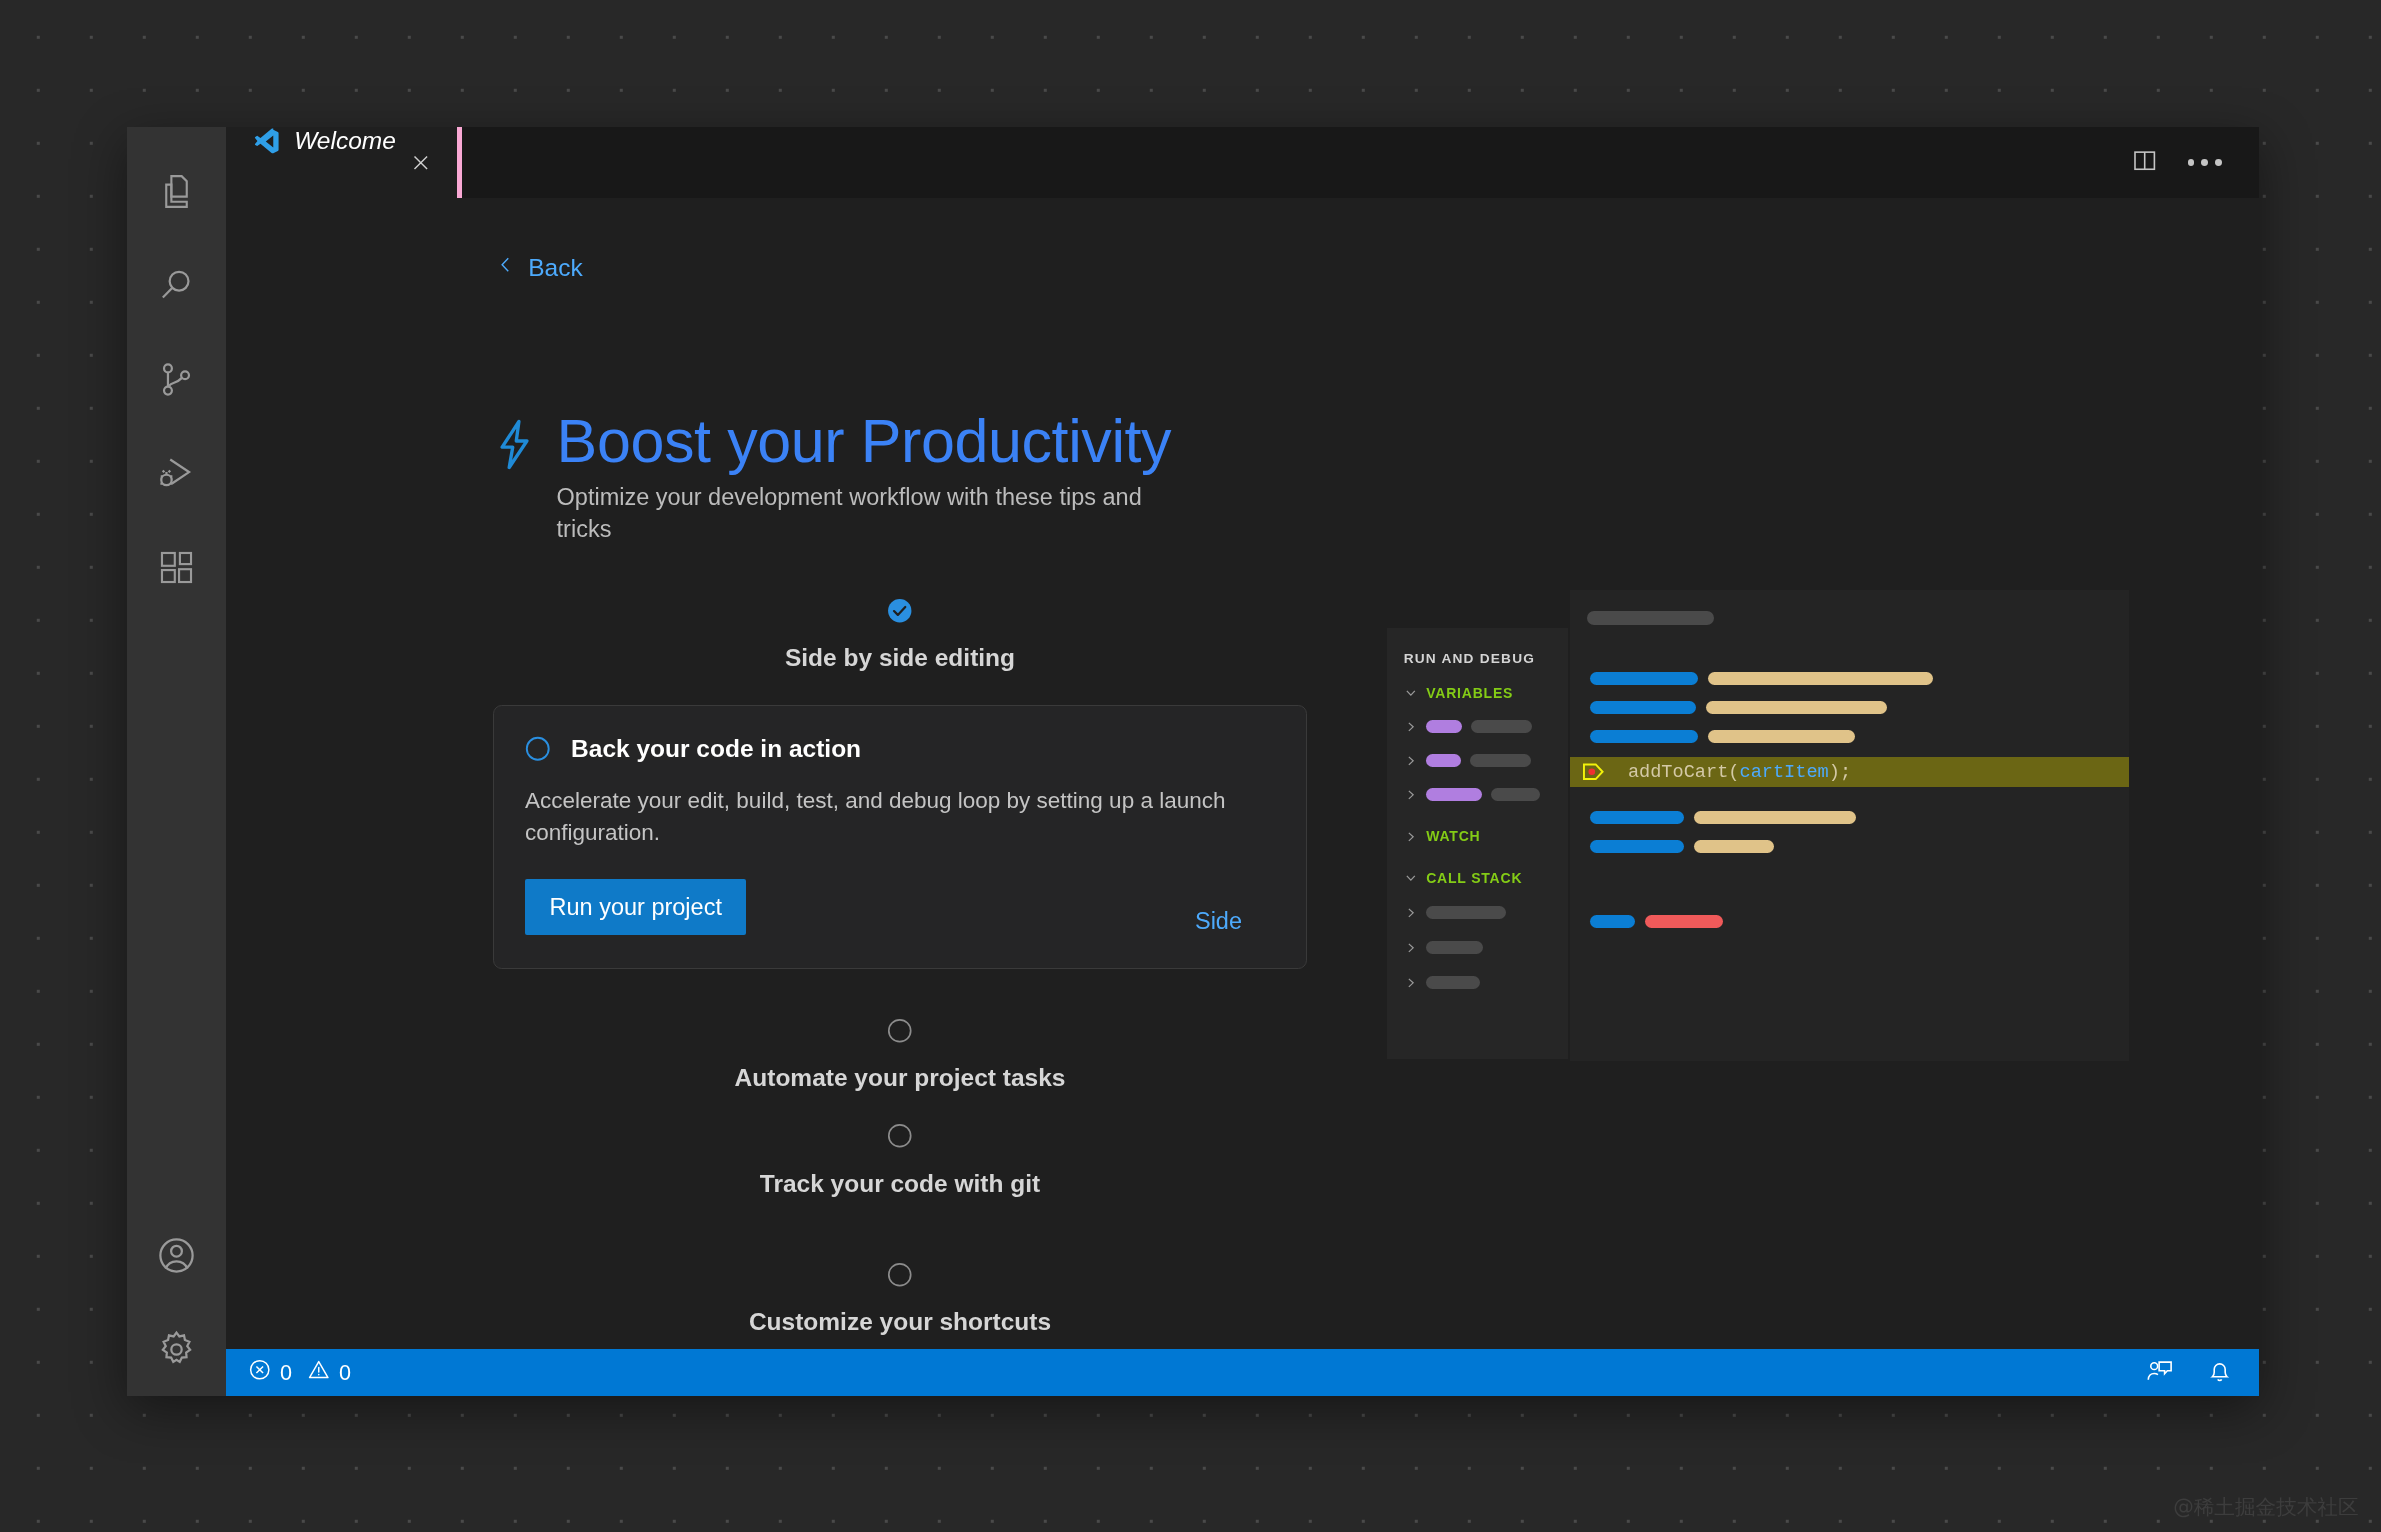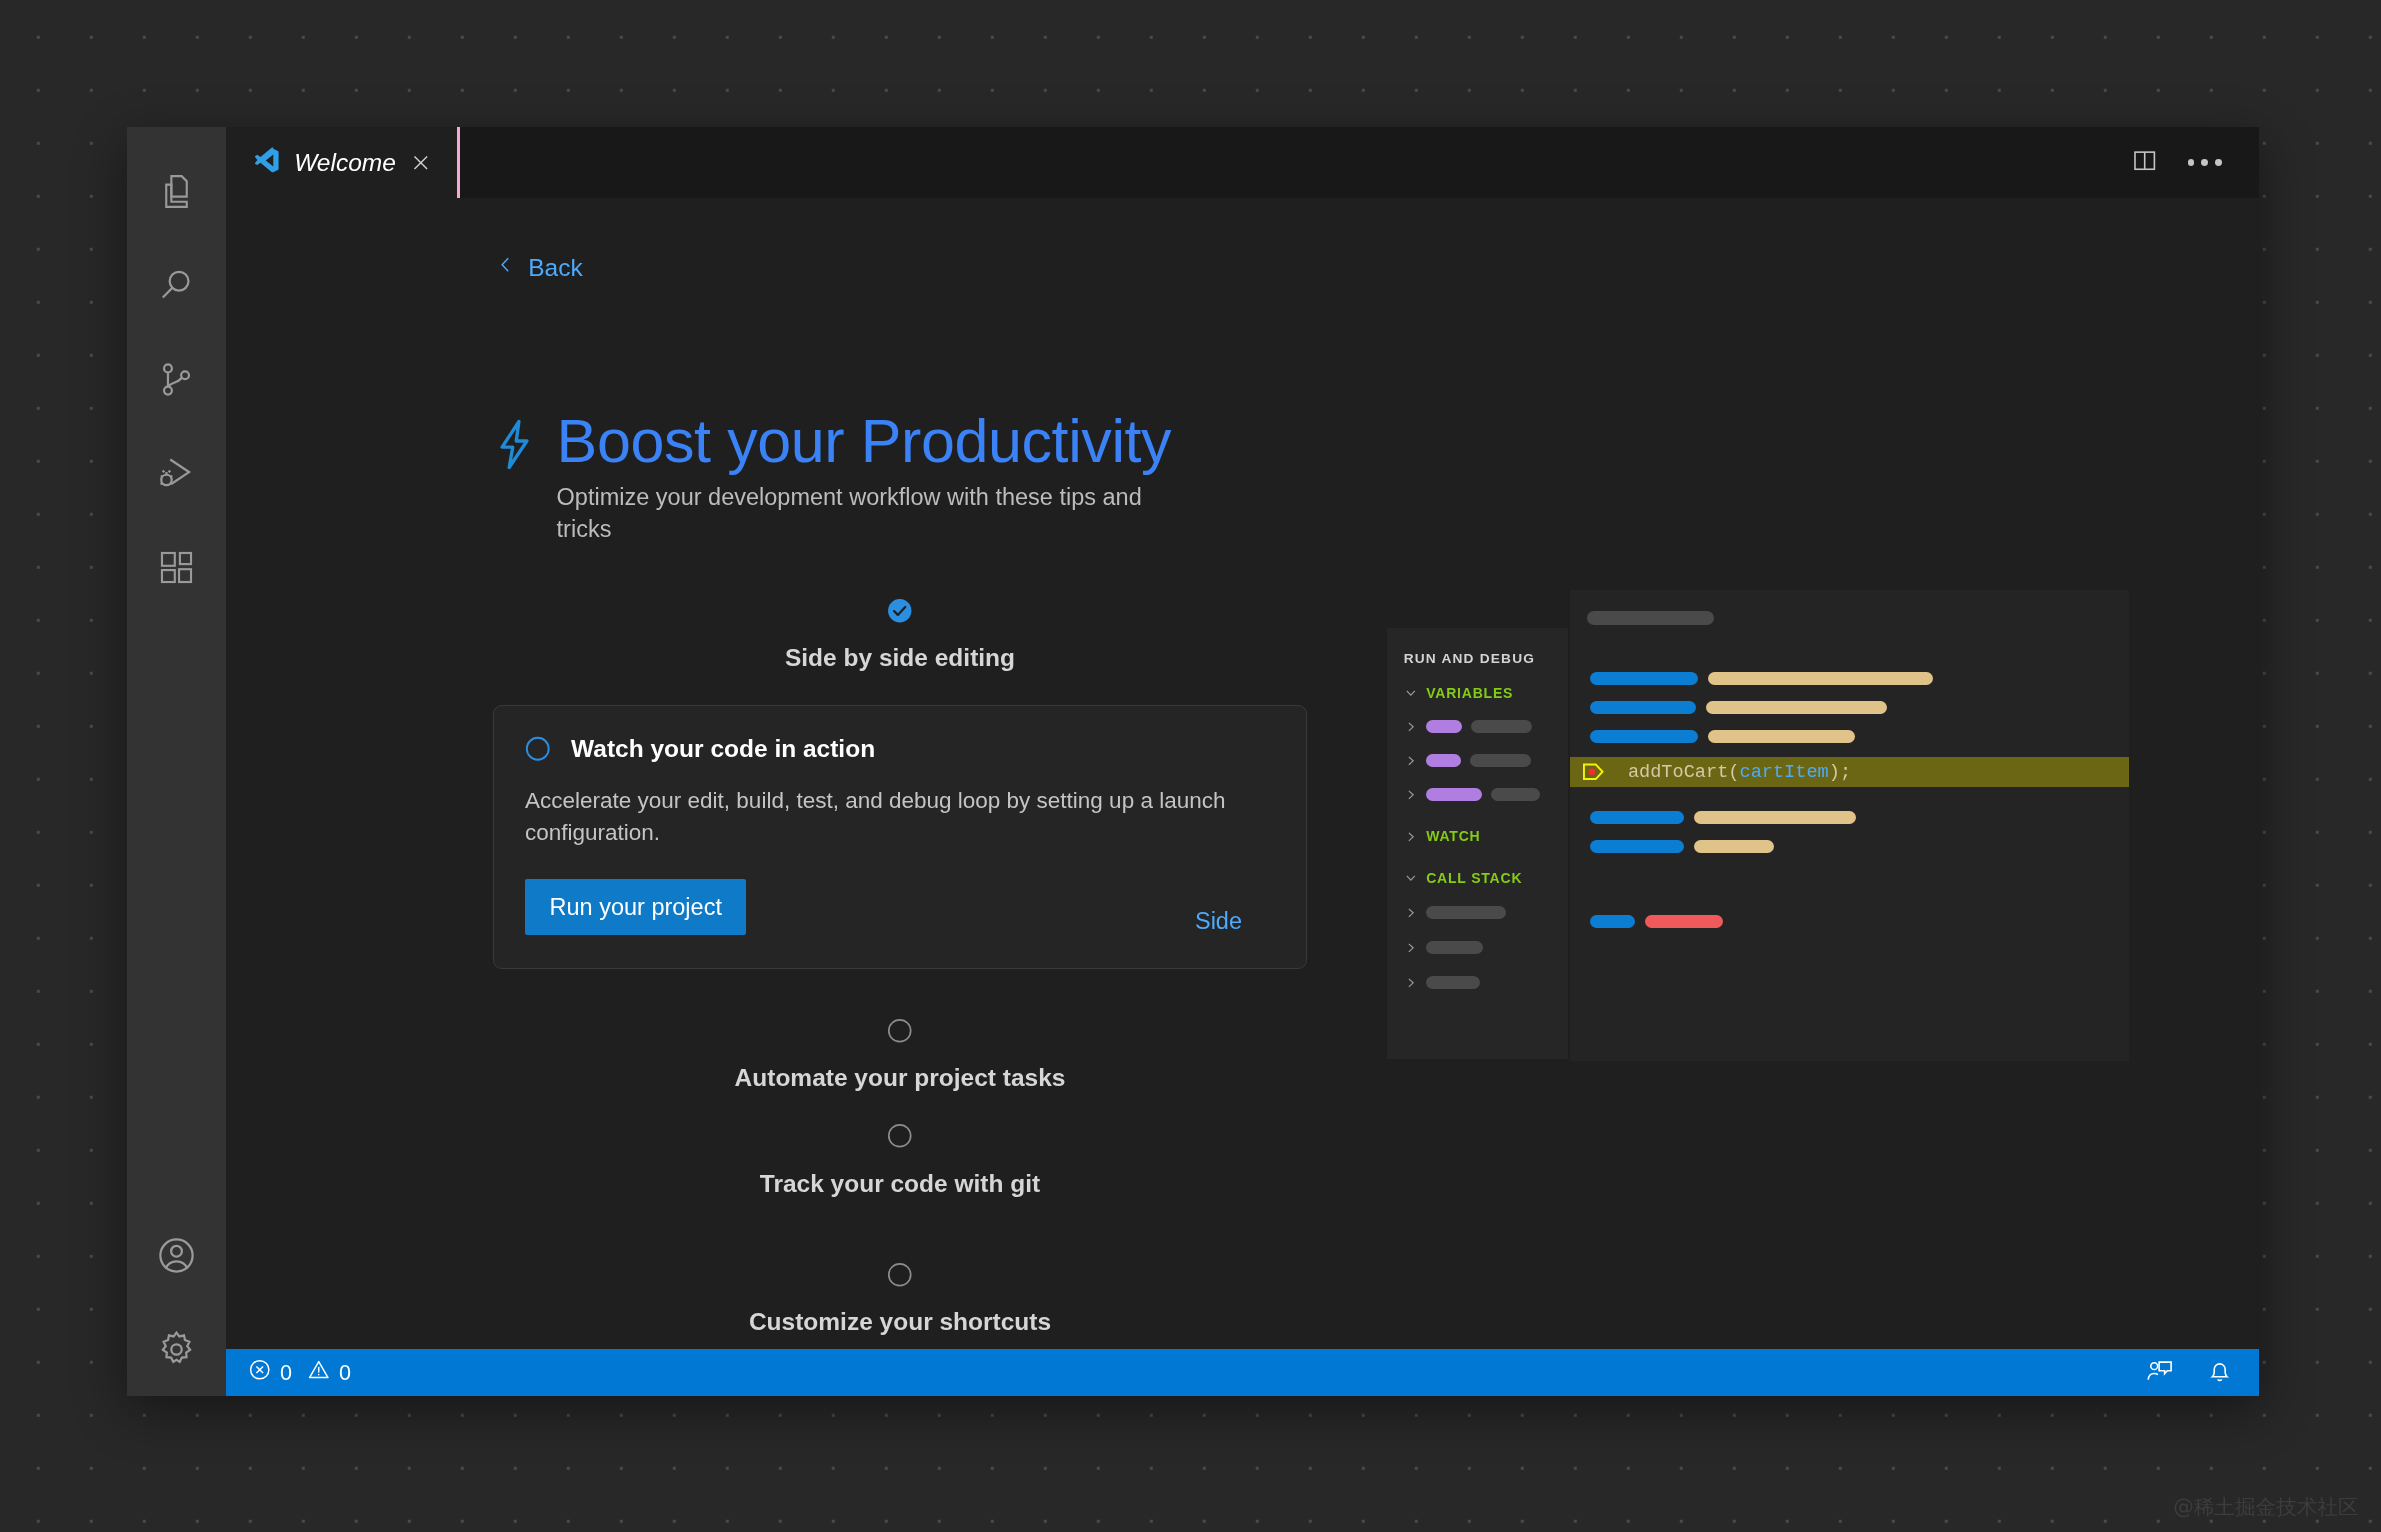--- a/index.html
+++ b/index.html
@@ -49,25 +49,25 @@
 
   
   .tabbar {
     height: 71px;
     background: #181818;
     display: flex; align-items: stretch;
     flex-shrink: 0;
     position: relative;
   }
   .tab {
-    display: flex; align-items: center; gap: 13.7px;
+    display: flex; gap: 13.7px;
     padding: 0 25.5px 0 25.5px;
     background: #1f1f1f;
     min-width: 216px;
-    border-right: 3px solid #f9a8d4;
+    border-right: 5px solid #f9a8d4;
   }
   .tab-title {
     font-size: 24.5px; font-style: italic; color: #ffffff;
     white-space: nowrap;
   }
   .tab-close { color: #cfcfcf; display: flex; align-items: center; }
   .tabbar-actions {
     margin-left: auto; display: flex; align-items: center;
     gap: 29px; padding-right: 37px; color: #c5c5c5;
   }
@@ -342,21 +342,21 @@
             <span class="step-title">Side by side editing</span>
           </div>
 
           <div class="step-card">
             <div class="card-head">
               <span class="circle">
                 <svg width="25.5" height="25.5" viewBox="0 0 24 24">
                   <circle cx="12" cy="12" r="10.3" fill="none" stroke="#2a8fe0" stroke-width="1.8"></circle>
                 </svg>
               </span>
-              <span class="card-title">Watch your code in action</span>
+              <span class="card-title">Back your code in action</span>
             </div>
             <p class="card-desc">Accelerate your edit, build, test, and debug loop by setting up a launch configuration.</p>
             <div class="card-actions">
               <button class="btn-primary">Run your project</button>
               <span class="next-link">Side</span>
             </div>
           </div>
 
           <div class="step" style="margin-top:33px">
             <span class="circle">

